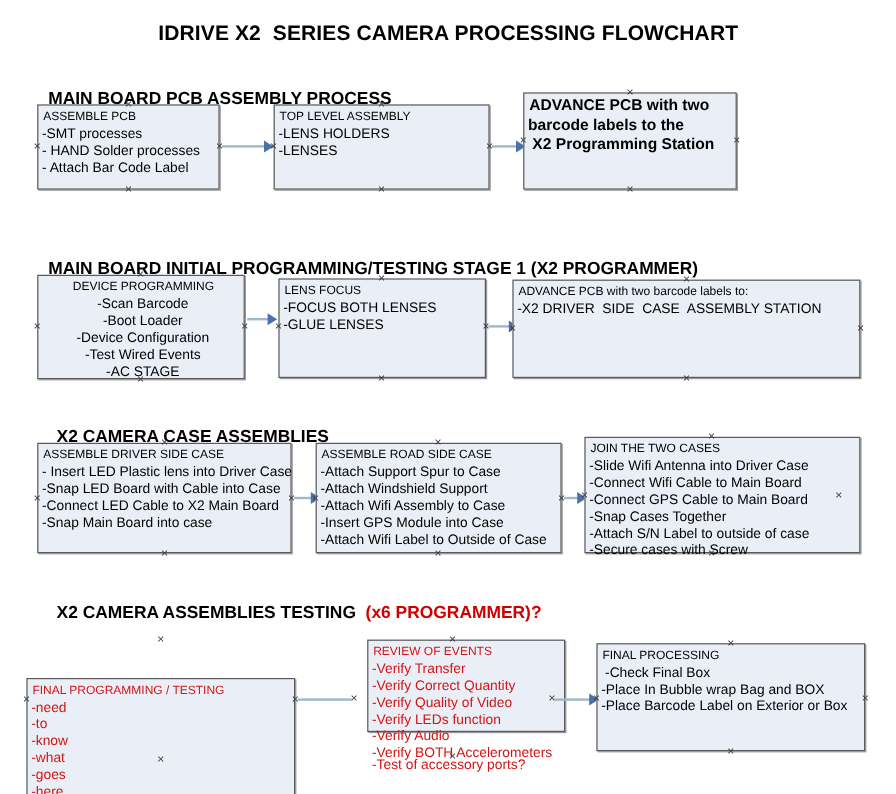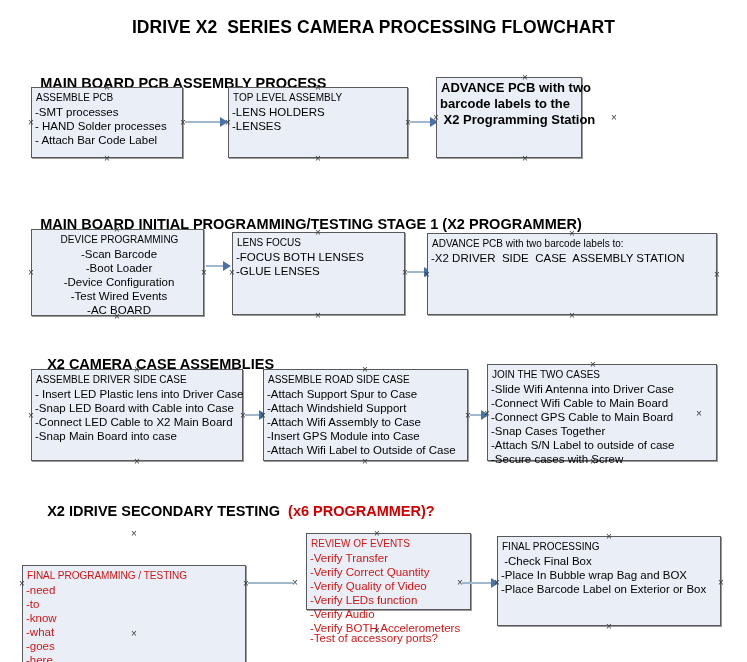--- a/index.html
+++ b/index.html
@@ -141,41 +141,41 @@
     <div class="ln">-LENSES</div>
   </div>
   <div class="xh" style="left:318px; top:87px;"></div>
   <div class="xh" style="left:318px; top:158px;"></div>
   <div class="xh" style="left:228px; top:122px;"></div>
   <div class="xh" style="left:408px; top:122px;"></div>
 
   <div class="conn" style="left:410px; top:121px; width:23px;"></div>
   <div class="arrow" style="left:430px; top:117px;"></div>
 
-  <div class="node allbold" style="left:436px; top:77px; width:146px; height:81px;">
+  <div class="node allbold" style="left:436px; top:77px; width:178px; height:81px;">
     <div class="hdr">ADVANCE PCB with two</div>
     <div class="ln">barcode labels to the</div>
     <div class="ln"> X2 Programming Station</div>
   </div>
   <div class="xh" style="left:525px; top:77px;"></div>
   <div class="xh" style="left:525px; top:158px;"></div>
   <div class="xh" style="left:436px; top:117px;"></div>
   <div class="xh" style="left:614px; top:117px;"></div>
 
   <div class="section-head" style="left:24px; top:200px;">
     <span>MAIN BOARD INITIAL PROGRAMMING/TESTING STAGE 1 (X2 PROGRAMMER)</span>
   </div>
 
   <div class="node" style="left:31px; top:229px; width:173px; height:87px;text-align:center;">
     <div class="hdr">DEVICE PROGRAMMING</div>
     <div class="ln">-Scan Barcode</div>
     <div class="ln">-Boot Loader</div>
     <div class="ln">-Device Configuration</div>
     <div class="ln">-Test Wired Events</div>
-    <div class="ln">-AC BOARD</div>
+    <div class="ln">-AC STAGE</div>
   </div>
   <div class="xh" style="left:117px; top:229px;"></div>
   <div class="xh" style="left:117px; top:316px;"></div>
   <div class="xh" style="left:31px; top:272px;"></div>
   <div class="xh" style="left:204px; top:272px;"></div>
 
   <div class="conn" style="left:206px; top:265px; width:20px;"></div>
   <div class="arrow" style="left:223px; top:261px;"></div>
 
   <div class="node" style="left:232px; top:232px; width:173px; height:83px;">
@@ -243,21 +243,21 @@
     <div class="ln">-Snap Cases Together</div>
     <div class="ln">-Attach S/N Label to outside of case</div>
     <div class="ln">-Secure cases with Screw</div>
   </div>
   <div class="xh" style="left:593px; top:364px;"></div>
   <div class="xh" style="left:593px; top:461px;"></div>
   <div class="xh" style="left:487px; top:413px;"></div>
   <div class="xh" style="left:699px; top:413px;"></div>
 
   <div class="section-head" style="left:31px; top:487px;">
-    <span>X2 IDRIVE SECONDARY TESTING  </span><span class="accent">(x6 PROGRAMMER)?</span>
+    <span>X2 CAMERA ASSEMBLIES TESTING  </span><span class="accent">(x6 PROGRAMMER)?</span>
   </div>
 
   <div class="node red" style="left:22px; top:533px; width:224px; height:100px;margin-top:32px;">
     <div class="hdr">FINAL PROGRAMMING / TESTING</div>
     <div class="ln">-need</div>
     <div class="ln">-to</div>
     <div class="ln">-know</div>
     <div class="ln">-what</div>
     <div class="ln">-goes</div>
     <div class="ln">-here</div>

